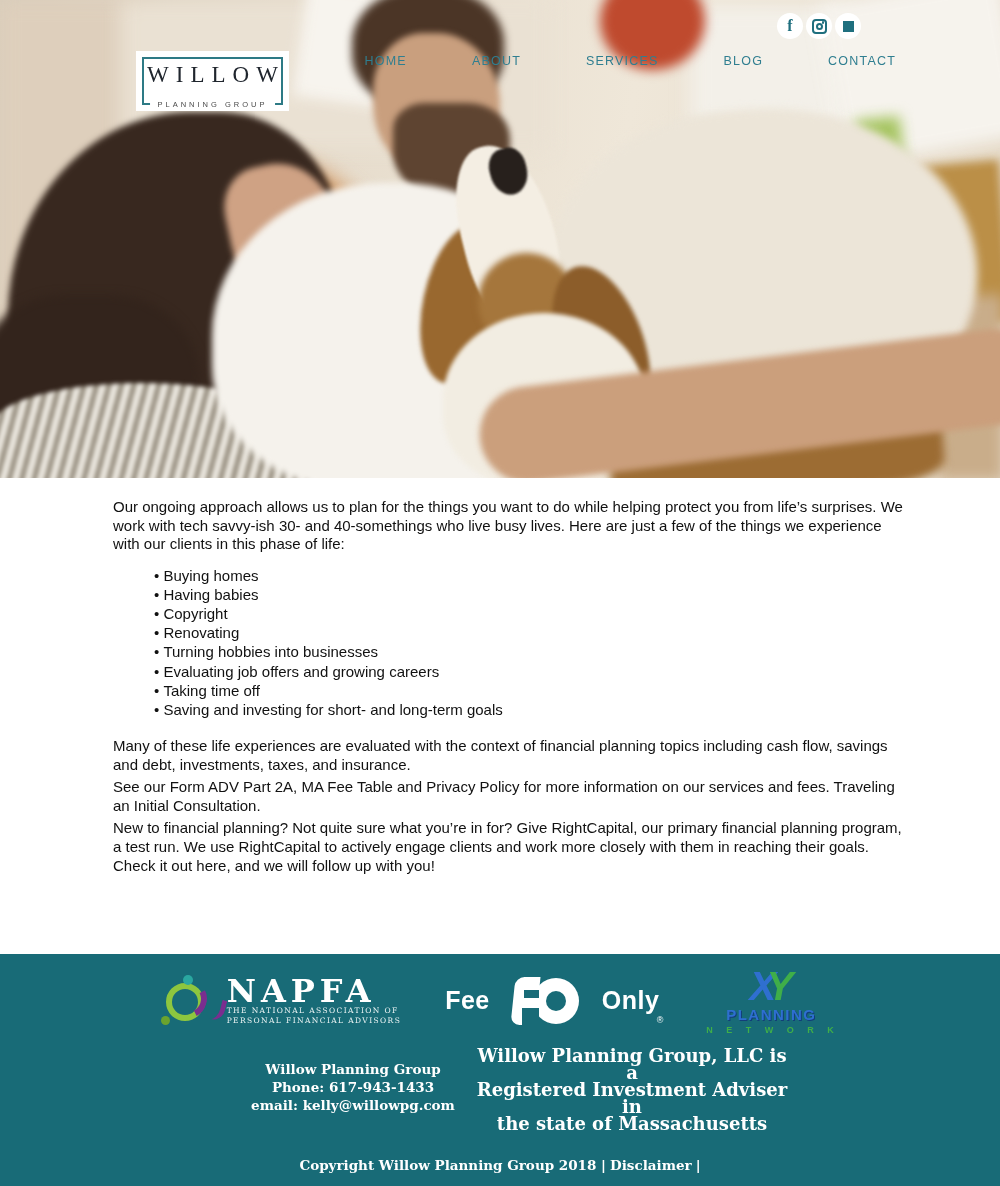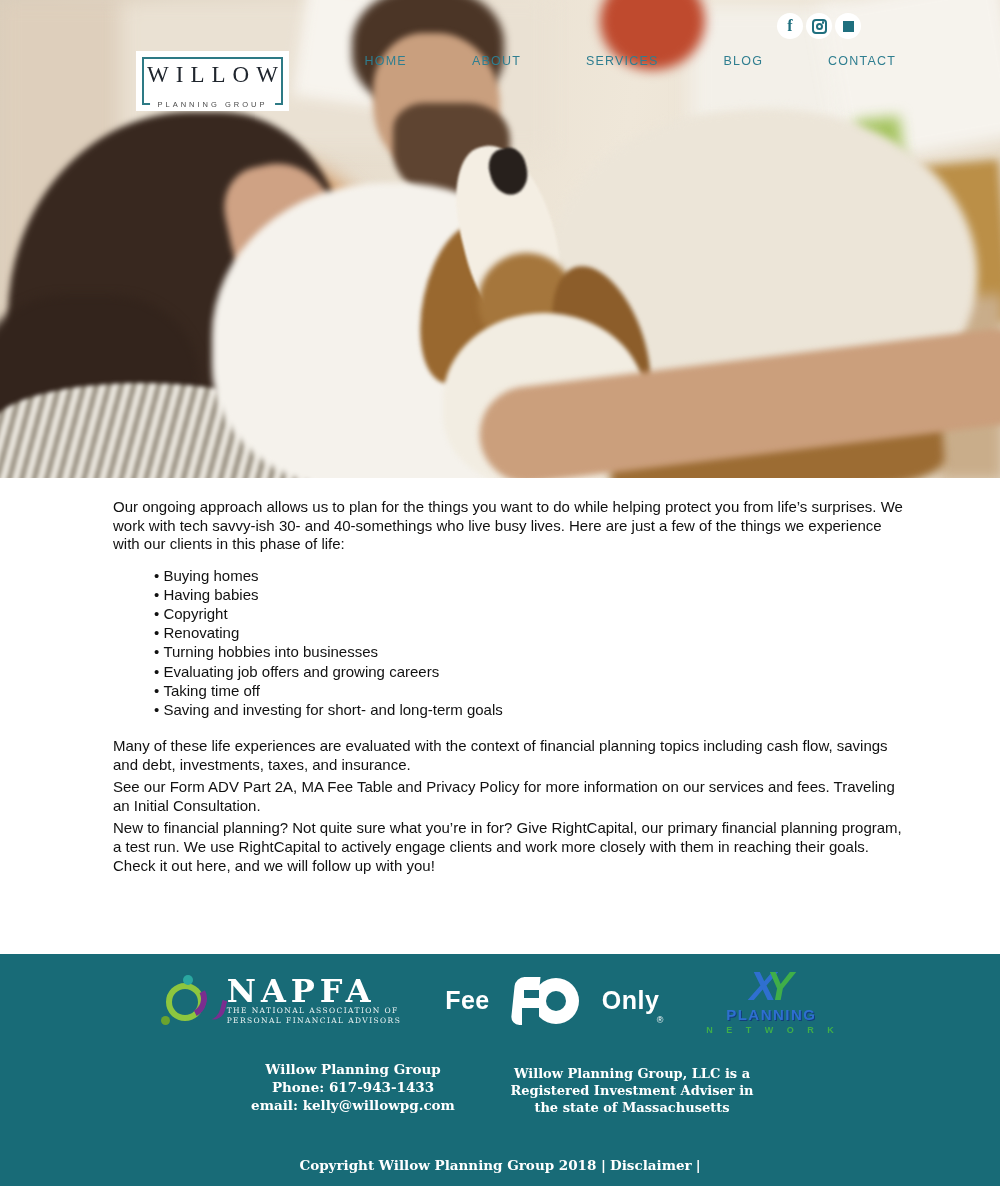--- a/index.html
+++ b/index.html
@@ -108,22 +108,22 @@
   .xy-letters { height:38px; }
   .xy-x { font-size:40px; font-weight:bold; font-style:italic; color:#2f6fd0; }
   .xy-y { font-size:40px; font-weight:bold; font-style:italic; color:#3fae49; margin-left:-14px; }
   .xy-planning { font-size:15px; font-weight:bold; letter-spacing:1.5px; color:#2e6fd0; margin-top:3px;
                  text-shadow:1px 1px 0 #123d7a; }
   .xy-network { font-size:9px; font-weight:bold; letter-spacing:5.5px; color:#3fae49; margin-top:4px; text-indent:3px; }
 
   .ft-serif { font-family:"DejaVu Serif", serif; font-weight:bold; }
   .contact { position:absolute; left:233px; top:106px; width:240px; text-align:center;
              font-size:13.5px; line-height:18px; }
-  .disclosure { position:absolute; left:472px; top:111px; width:320px; text-align:center;
-                font-size:13px; line-height:17px; }
+  .disclosure { position:absolute; left:472px; top:93px; width:320px; text-align:center;
+                font-size:18px; line-height:17px; }
   .copyright { position:absolute; left:0; right:0; top:203px; text-align:center; font-size:13.5px; }
   .copyright .link { cursor:pointer; }
   .copyright span { margin:0 2px; }
 </style>
 </head>
 <body>
 
 <div class="page">
 
   <header class="hero">

